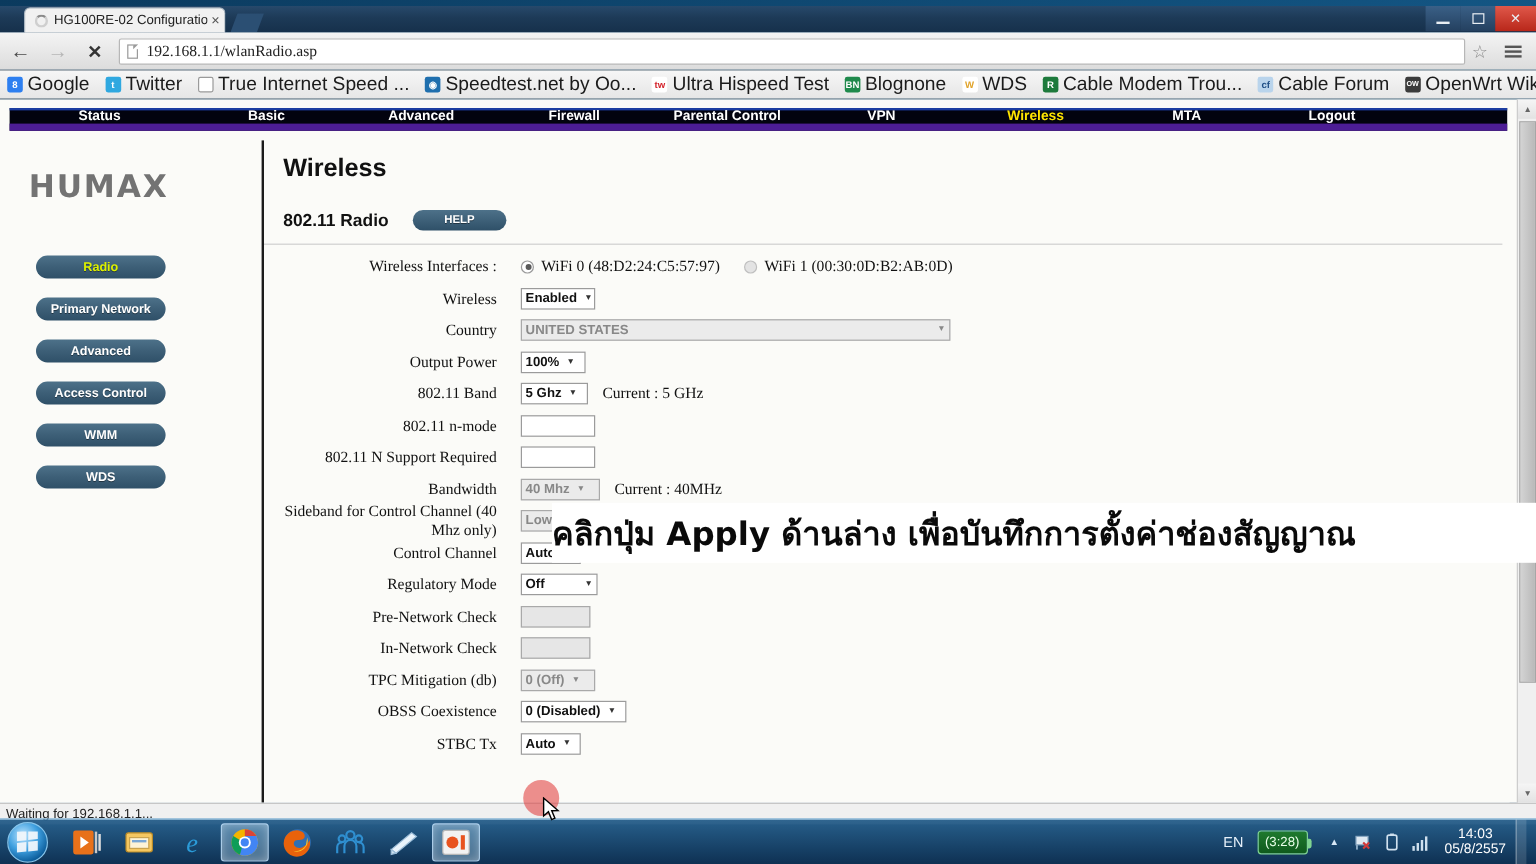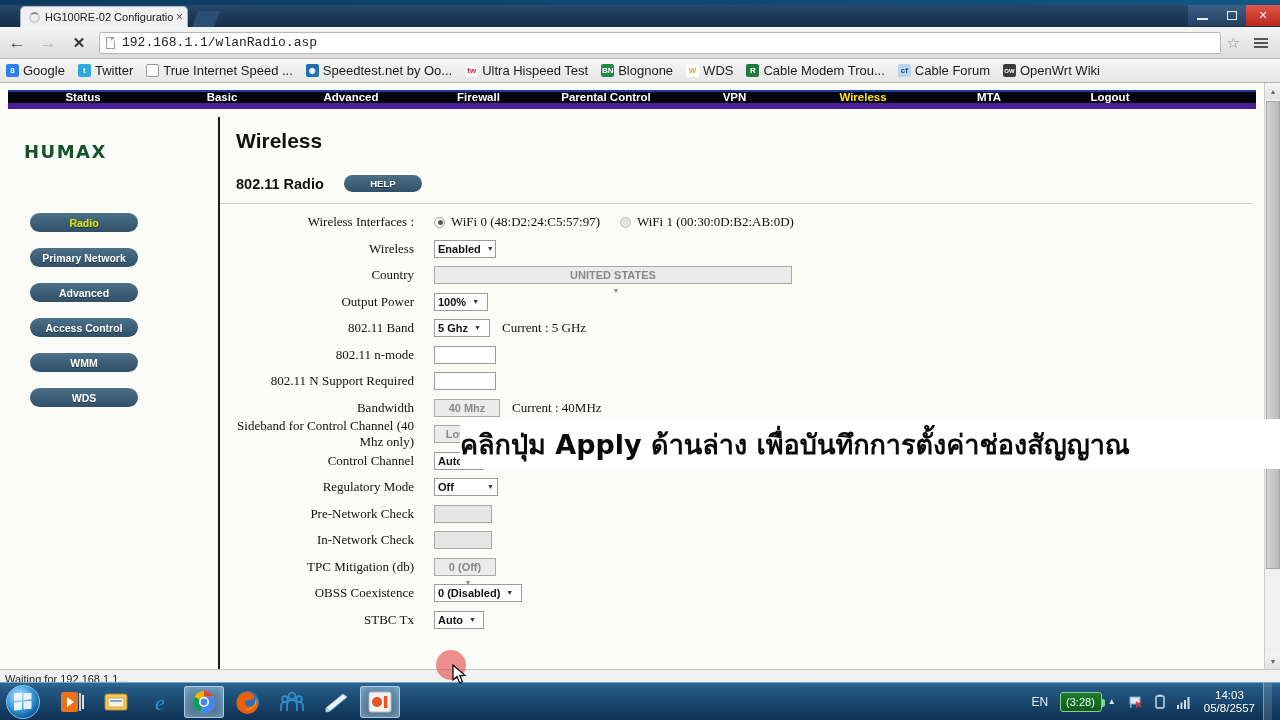--- a/index.html
+++ b/index.html
@@ -72,40 +72,40 @@
   .omnibox {
     flex:1 1 auto; height:22px; margin:0 6px 0 6px;
     background:#fff; border:1px solid #b7b7b7; border-radius:2px;
     display:flex; align-items:center; padding:0 6px;
   }
   .pagicon {
     width:9px; height:12px; border:1px solid #9a9a9a; background:#fff;
     margin-right:7px; position:relative; flex:0 0 auto;
   }
   .pagicon:after{content:"";position:absolute;right:-1px;top:-1px;border-width:0 0 4px 4px;border-style:solid;border-color:transparent transparent #fff #9a9a9a;}
-  .url { font-size:13px; color:#222; font-family:Liberation Mono, monospace; }
+  .url { font-size:13px; color:#222; font-family:Liberation Serif, serif; }
   .star { font-size:15px; color:#8d8d8d; margin-right:8px; }
   .menubtn { width:26px; display:flex; flex-direction:column; gap:2px; align-items:center; margin-right:6px;}
   .menubtn i { display:block; width:14px; height:2px; background:#555; }
 
   .bookmarks {
     position:absolute; left:0; top:54px; width:1280px; height:24px;
     background:linear-gradient(to bottom,#f6f6f6,#e6e6e6);
     border-bottom:1px solid #b4b4b4;
     display:flex; align-items:center; padding-left:6px;
   }
   .bm { display:flex; align-items:center; margin-right:13px; }
   .bm .bmi {
     width:13px; height:13px; margin-right:4px; border-radius:2px;
     font-size:8px; font-weight:bold; color:#fff;
     display:flex; align-items:center; justify-content:center;
     font-family:"Liberation Sans", sans-serif; line-height:1;
     flex:0 0 auto;
   }
-  .bm .bml { font-size:13px; color:#1b1b1b; white-space:nowrap; }
+  .bm .bml { font-size:16px; color:#1b1b1b; white-space:nowrap; }
 
   
   #viewport {
     position:absolute; left:0; top:78px; width:1280px; height:586px;
     background:#fbfbf8; overflow:hidden;
   }
   #page { position:absolute; left:0; top:0; width:1264px; height:586px; }
 
   .topnav {
     position:absolute; left:8px; top:7px; width:1248px; height:19px;
@@ -115,21 +115,21 @@
   }
   .nav-item {
     font-size:11.5px; font-weight:bold; color:#ffffff;
     text-align:center; line-height:19px;
   }
   .nav-item.active { color:#ffe500; }
 
   .sidebar { position:absolute; left:0; top:34px; width:218px; height:552px; background:#fbfbf8; }
   .logo {
     position:absolute; left:24px; top:24px;
-    font-size:18px; font-weight:bold; color:#14532d;
+    font-size:26px; font-weight:bold; color:#737373;
     letter-spacing:1.5px; font-family:"DejaVu Sans", sans-serif;text-align:center;
   }
   .side-btns { position:absolute; left:30px; top:96px; width:108px; }
   .side-btn {
     width:108px; height:19px; margin-bottom:16px;
     background:linear-gradient(to bottom,#4d7189 0%,#3d5f77 50%,#2f5068 100%);
     border-radius:10px;
     color:#ffffff; font-size:10.5px; font-weight:bold;
     display:flex; align-items:center; justify-content:center;
     text-shadow:0 1px 0 rgba(0,0,0,.4);
@@ -164,21 +164,21 @@
   }
   .fctl { display:flex; align-items:center; }
   .sel {
     height:18px; border:1px solid #9b9b9b; background:#fff;
     font-size:11px; color:#111; font-family:"Liberation Sans", sans-serif;
     display:flex; align-items:center; padding:0 3px;
     line-height:16px;
     font-weight:bold;
   }
   .sel .caret { margin-left:6px; font-size:7px; color:#333; }
-  .sel.dis { background:#ebebeb; color:#888; border-color:#a9a9a9;flex-direction:column; }
+  .sel.dis { background:#ebebeb; color:#888; border-color:#a9a9a9; }
   .sel.dis .caret { color:#888; }
   .sel.wide { width:358px; justify-content:space-between; }
   .txt {
     width:58px; height:18px; border:1px solid #a9a9a9; background:#e6e6e6;
   }
   .current {
     margin-left:12px; font-size:13px; color:#111;
     font-family:"Liberation Serif", serif; white-space:nowrap;
   }
   .radio-row { display:flex; align-items:center; gap:6px; }
@@ -263,21 +263,21 @@
   .tbitem.active {
     background:rgba(190,225,250,.35);
     border:1px solid rgba(200,230,255,.75);
     box-shadow:inset 0 0 8px rgba(255,255,255,.35);
   }
   .glyph { width:26px; height:26px; display:block; }
 
   .tray { margin-left:auto; display:flex; align-items:center; height:38px; padding-right:8px; }
   .tray .lang { font-size:12px; color:#e7f1fa; margin-right:12px; }
   .battery {
-    height:20px; padding:0 6px 0 5px; border-radius:3px; 
+    height:20px; padding:0 6px 0 5px; border-radius:3px; margin-right:12px;
     background:linear-gradient(to bottom,#1f7a2e,#0f5a1d);
     border:1px solid #7fd390;
     color:#e9ffe9; font-size:11px;
     display:flex; align-items:center; position:relative;
   }
   .battery:after{
     content:""; position:absolute; right:-4px; top:6px; width:3px; height:8px;
     background:#7fd390; border-radius:0 2px 2px 0;
   }
   .tray-ico { width:20px; height:22px; display:flex; align-items:center; justify-content:center; margin-right:4px; color:#d8e8f6; }

